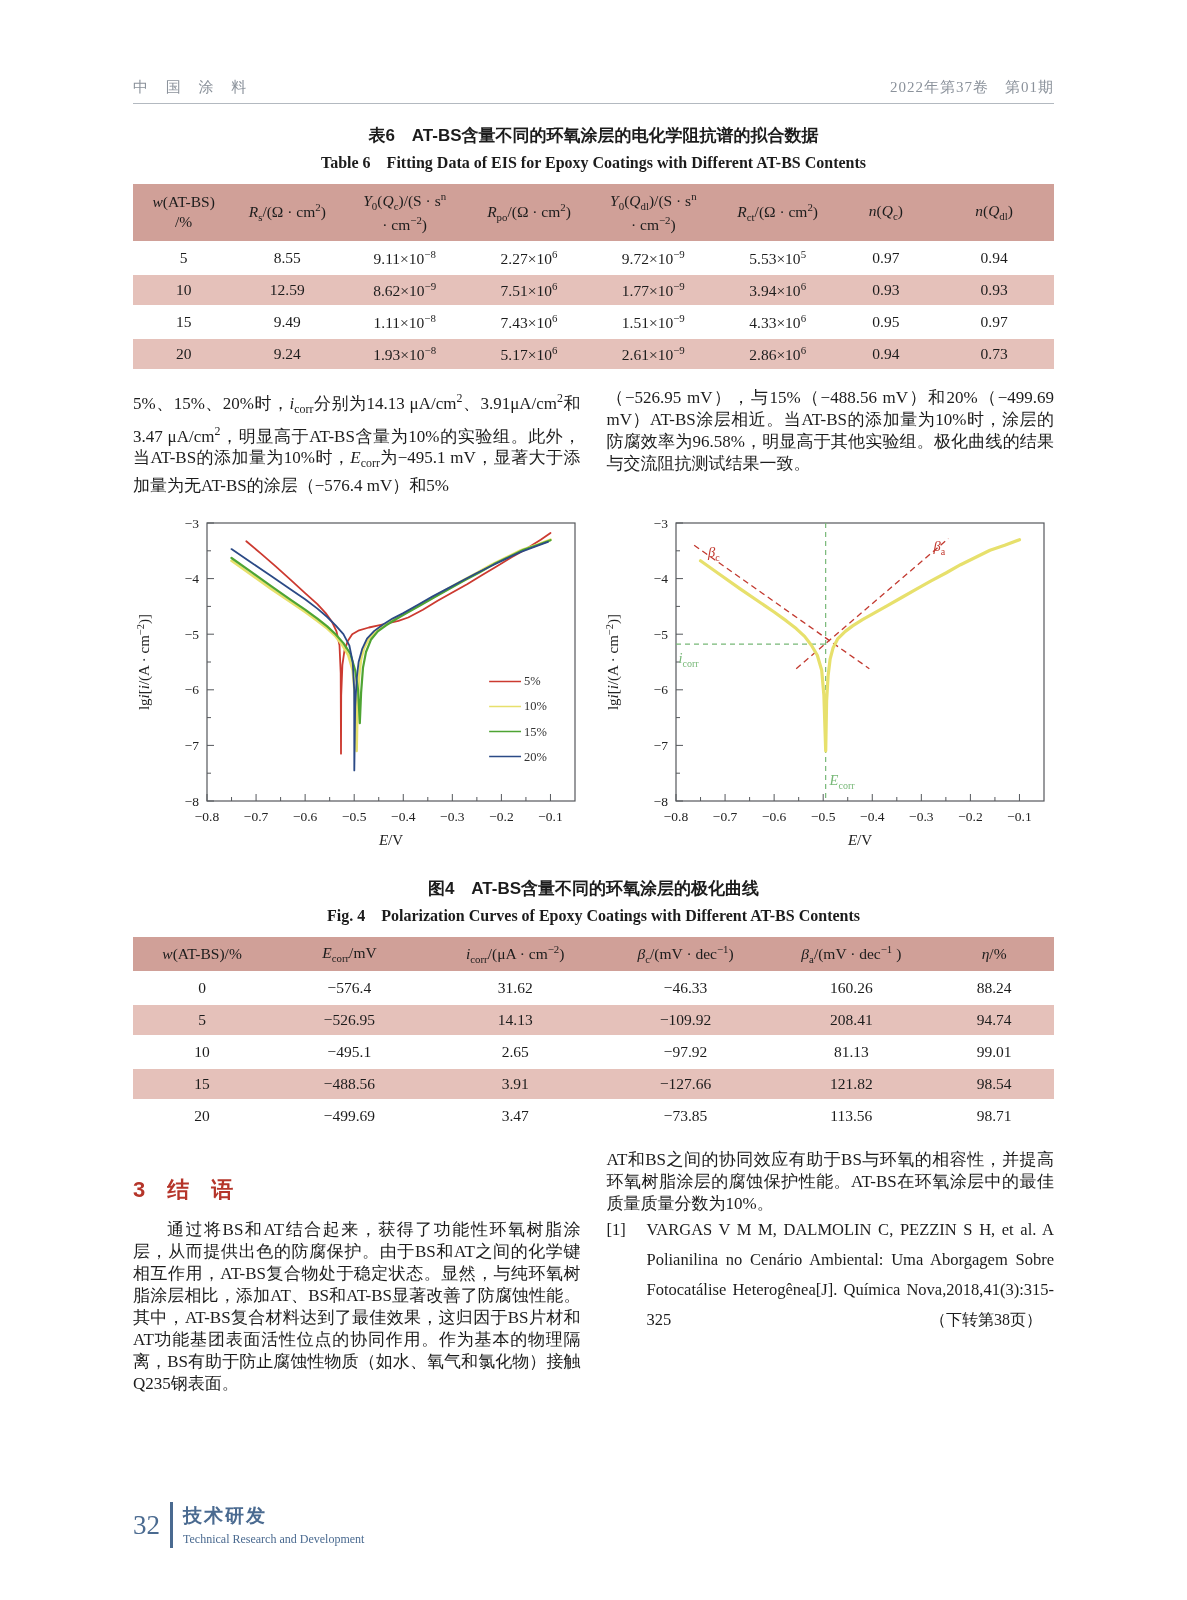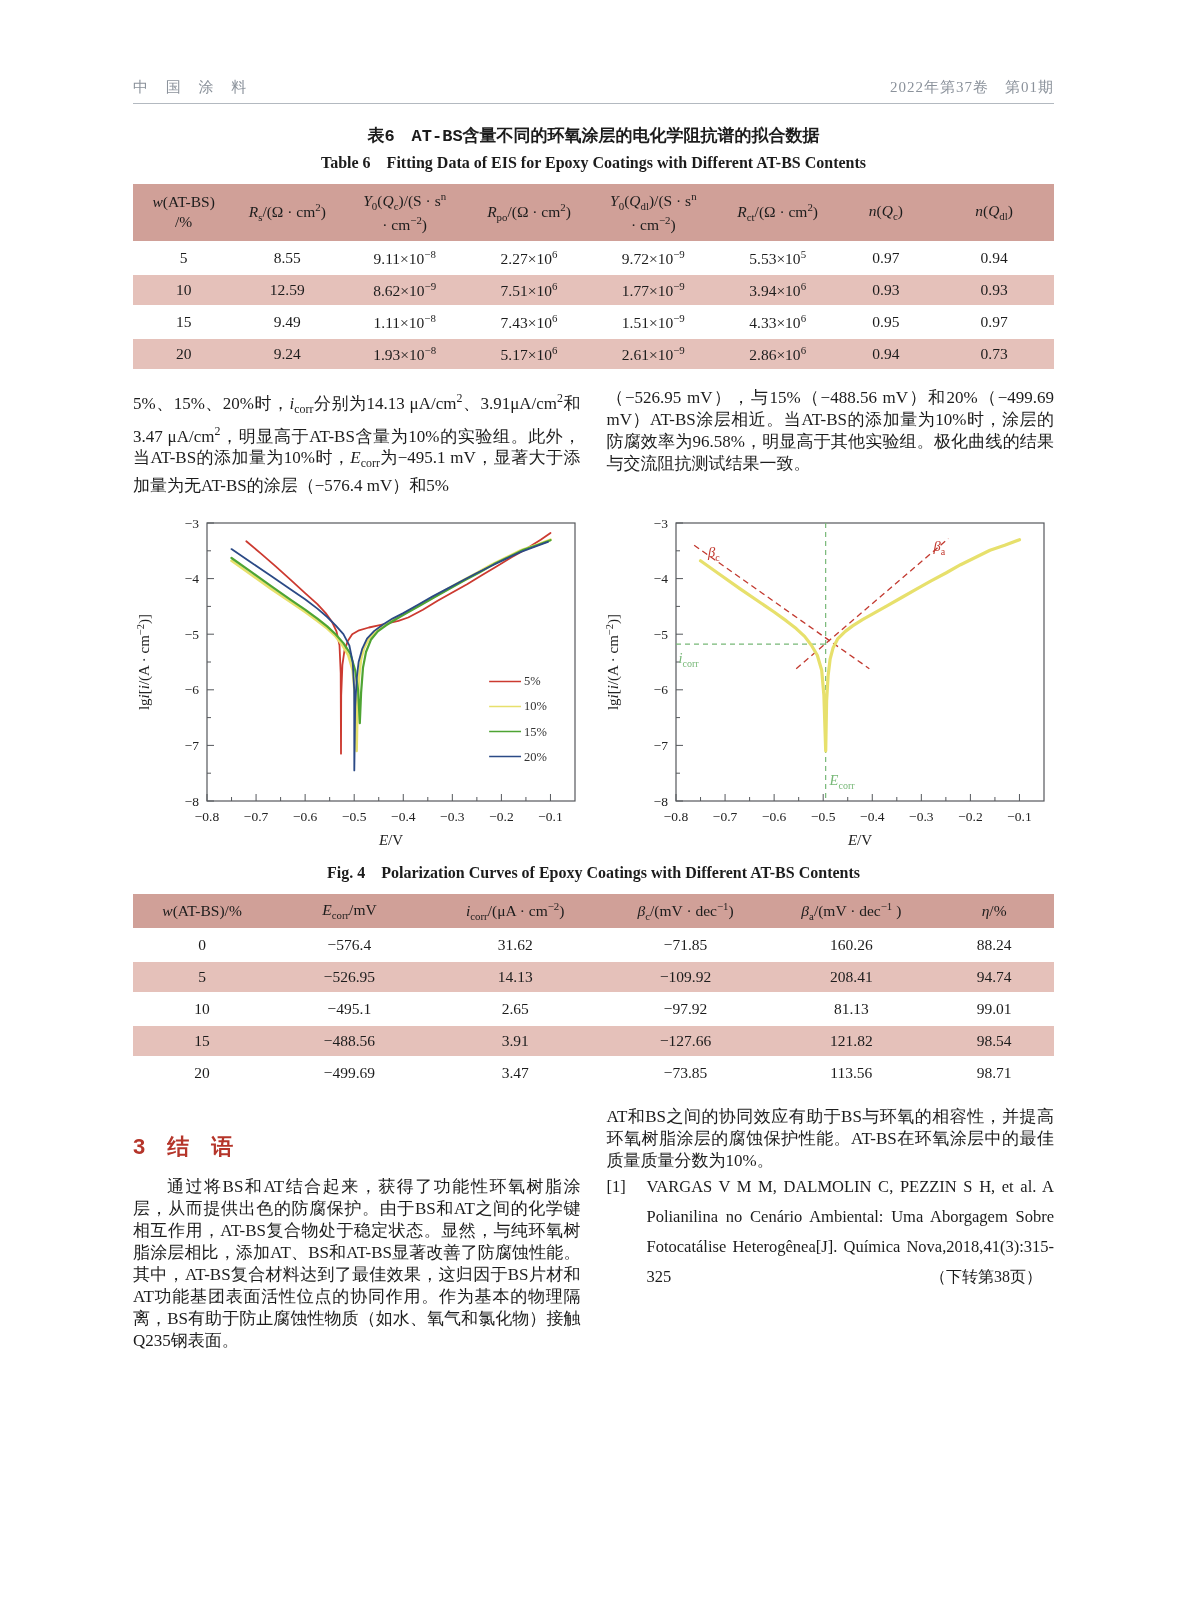--- a/index.html
+++ b/index.html
@@ -9,21 +9,21 @@
 
   
   .running-head{display:flex;justify-content:space-between;align-items:flex-end;
     padding-top:78px;color:#8b929b;font-size:15px;}
   .journal-name{letter-spacing:7px;}
   .issue-info{letter-spacing:1px;}
   .head-rule{border-bottom:1.5px solid #b3b9c0;margin-top:6px;}
 
   
   .tbl-title,.fig-caption{text-align:center;font-weight:bold;}
-  .tbl-title.zh,.fig-caption.zh{font-size:17px;margin-top:20px;font-family:Liberation Mono, monospace;}
+  .tbl-title.zh,.fig-caption.zh{font-size:17px;margin-top:20px;font-family:Liberation Sans, sans-serif;}
   .tbl-title.en,.fig-caption.en{font-size:16px;margin-top:6px;}
 
   
   table.data-table{width:100%;border-collapse:collapse;margin-top:10px;font-size:15.5px;}
   table.data-table th{background:var(--table-head,#d0a098);font-weight:normal;
      padding:5px 2px;line-height:1.3;border-bottom:2px solid #fff;}
   table.data-table td{text-align:center;padding:3px 2px;height:24px;border-bottom:2px solid #fff;}
   table.data-table tr.alt td{background:var(--table-row-alt,#e5c1ba);}
   table.data-table th{text-align:center;vertical-align:middle;}
   sup,sub{font-size:70%;}
@@ -248,20 +248,21 @@
           <line x1="74" y1="135.20799999999997" x2="223.65333333333336" y2="135.20799999999997" stroke="#77b877" stroke-dasharray="5 4" stroke-width="1.2"></line>
           <polyline points="98.5,51.8 118.2,65.7 137.8,79.6 157.4,93.0 172.1,103.0 184.4,111.9 194.2,119.6 202.6,127.4 209.4,136.3 215.3,146.3 219.7,161.3 221.9,186.4 223.7,242.0 224.6,191.9 226.1,166.9 228.1,150.2 231.0,139.1 235.9,129.6 243.3,122.4 250.6,116.9 260.5,110.7 270.3,105.2 285.0,96.8 299.7,88.5 314.4,80.2 329.1,71.8 343.9,64.0 358.6,55.7 373.3,48.5 388.0,41.2 402.7,36.2 417.5,30.7" fill="none" stroke="#e7e06c" stroke-width="3.2" stroke-linejoin="round" stroke-linecap="round"></polyline>
           <text x="105.89333333333336" y="48.47200000000001" fill="#c2392f" font-size="14.5" font-style="italic">β<tspan dy="4" font-size="10" font-style="normal">c</tspan></text>
           <text x="331.6" y="41.8" fill="#c2392f" font-size="14.5" font-style="italic">β<tspan dy="4" font-size="10" font-style="normal">a</tspan></text>
           <text x="76.45333333333333" y="154.11199999999997" fill="#77b877" font-size="14.5" font-style="italic">i<tspan dy="4" font-size="10" font-style="normal">corr</tspan></text>
           <text x="227.5786666666667" y="276.43199999999996" fill="#77b877" font-size="14.5" font-style="italic">E<tspan dy="4" font-size="10" font-style="normal">corr</tspan></text>
           <text x="258" y="336" text-anchor="middle" font-size="15" fill="#222"><tspan font-style="italic">E</tspan><tspan>/V</tspan></text>
           <text text-anchor="middle" font-size="15" fill="#222" transform="translate(16 153) rotate(-90)"><tspan>lg</tspan><tspan font-style="italic">i</tspan><tspan>[</tspan><tspan font-style="italic">i</tspan><tspan>/(A · cm</tspan><tspan baseline-shift="super" font-size="70%">−2</tspan><tspan>)]</tspan></text>
         </svg>
     </section>
+    <div class="fig-caption zh">图4　AT-BS含量不同的环氧涂层的极化曲线</div>
     <div class="fig-caption en">Fig. 4　Polarization Curves of Epoxy Coatings with Different AT-BS Contents</div>
 
     <table class="data-table">
       <colgroup>
         <col style="width:15%">
           <col style="width:17%">
           <col style="width:19%">
           <col style="width:18%">
           <col style="width:18%">
           <col style="width:13%">
@@ -274,21 +275,21 @@
           <th><i>β</i><sub>c</sub>/(mV · dec<sup>−1</sup>)</th>
           <th><i>β</i><sub>a</sub>/(mV · dec<sup>−1</sup> )</th>
           <th><i>η</i>/%</th>
         </tr>
       </thead>
       <tbody>
         <tr>
           <td>0</td>
             <td>−576.4</td>
             <td>31.62</td>
-            <td>−71.85</td>
+            <td>−46.33</td>
             <td>160.26</td>
             <td>88.24</td>
         </tr>
         <tr class="alt">
           <td>5</td>
             <td>−526.95</td>
             <td>14.13</td>
             <td>−109.92</td>
             <td>208.41</td>
             <td>94.74</td>
@@ -329,13 +330,21 @@
         <p class="para">AT和BS之间的协同效应有助于BS与环氧的相容性，并提高环氧树脂涂层的腐蚀保护性能。AT-BS在环氧涂层中的最佳质量质量分数为10%。</p>
         <div class="ref-item">
           <span class="ref-num">[1]</span>
           <span class="ref-text">VARGAS V M M, DALMOLIN C, PEZZIN S H, et al. A Polianilina no Cenário Ambiental: Uma Aborgagem Sobre Fotocatálise Heterogênea[J]. Química Nova,2018,41(3):315-325</span>
           <span class="continued">（下转第38页）</span>
         </div>
       </div>
     </section>
   </div>
 
+  <footer class="footer">
+    <span class="page-num">32</span>
+    <div class="footer-divider"></div>
+    <div>
+      <div class="footer-zh">技术研发</div>
+      <div class="footer-en">Technical Research and Development</div>
+    </div>
+  </footer>
 </div>
 
 </body></html>

